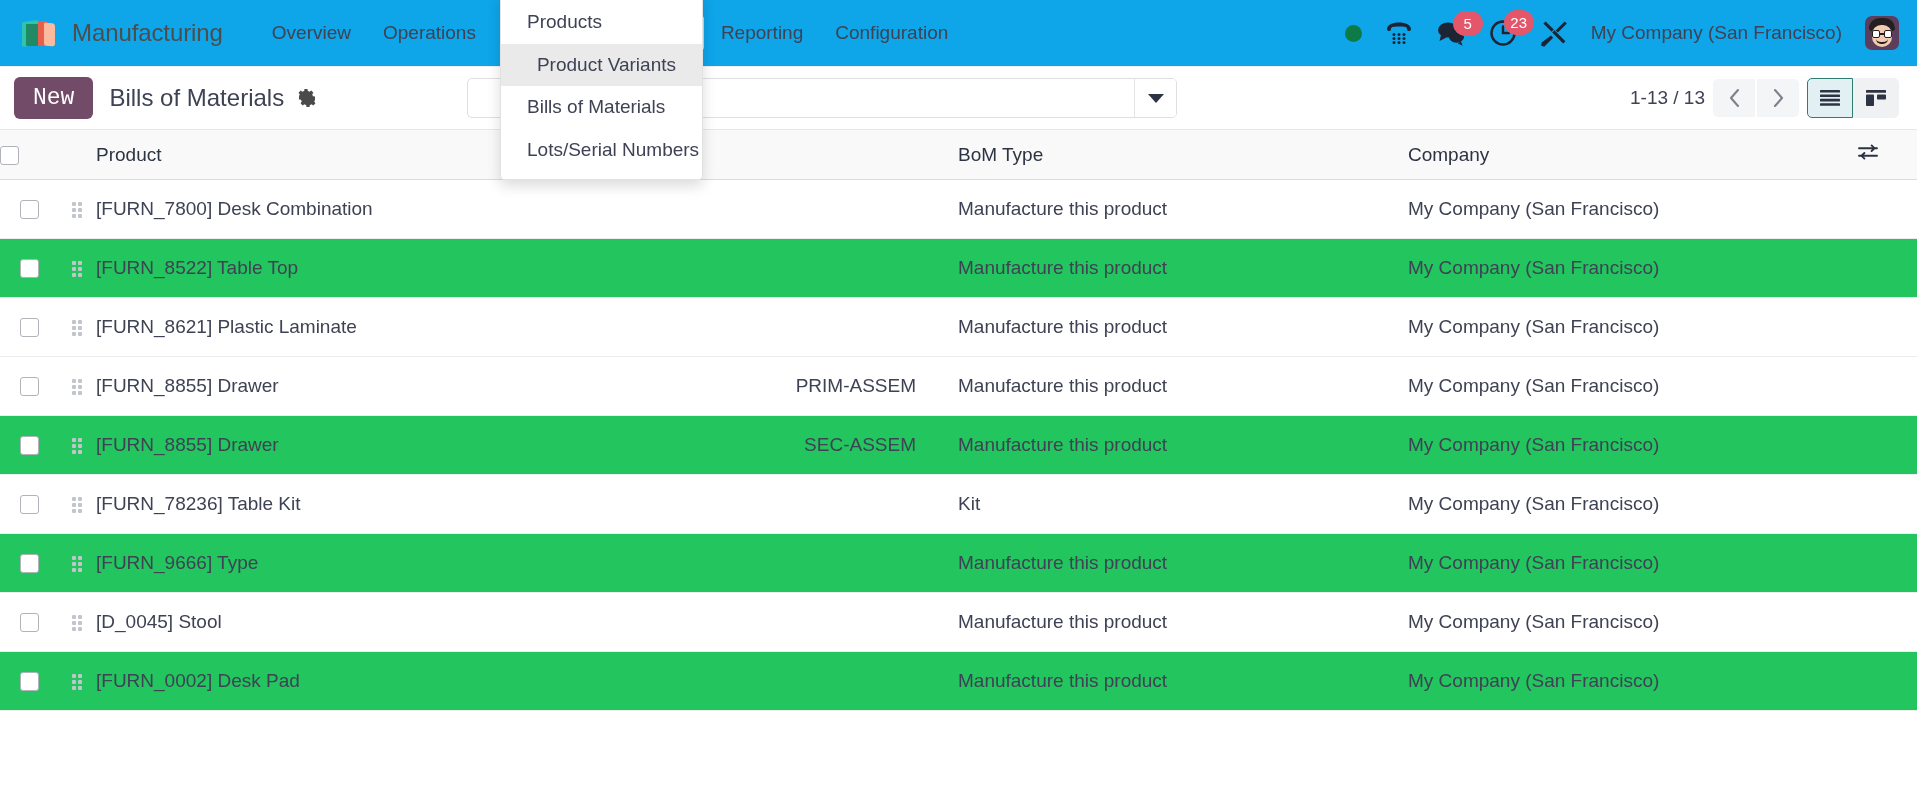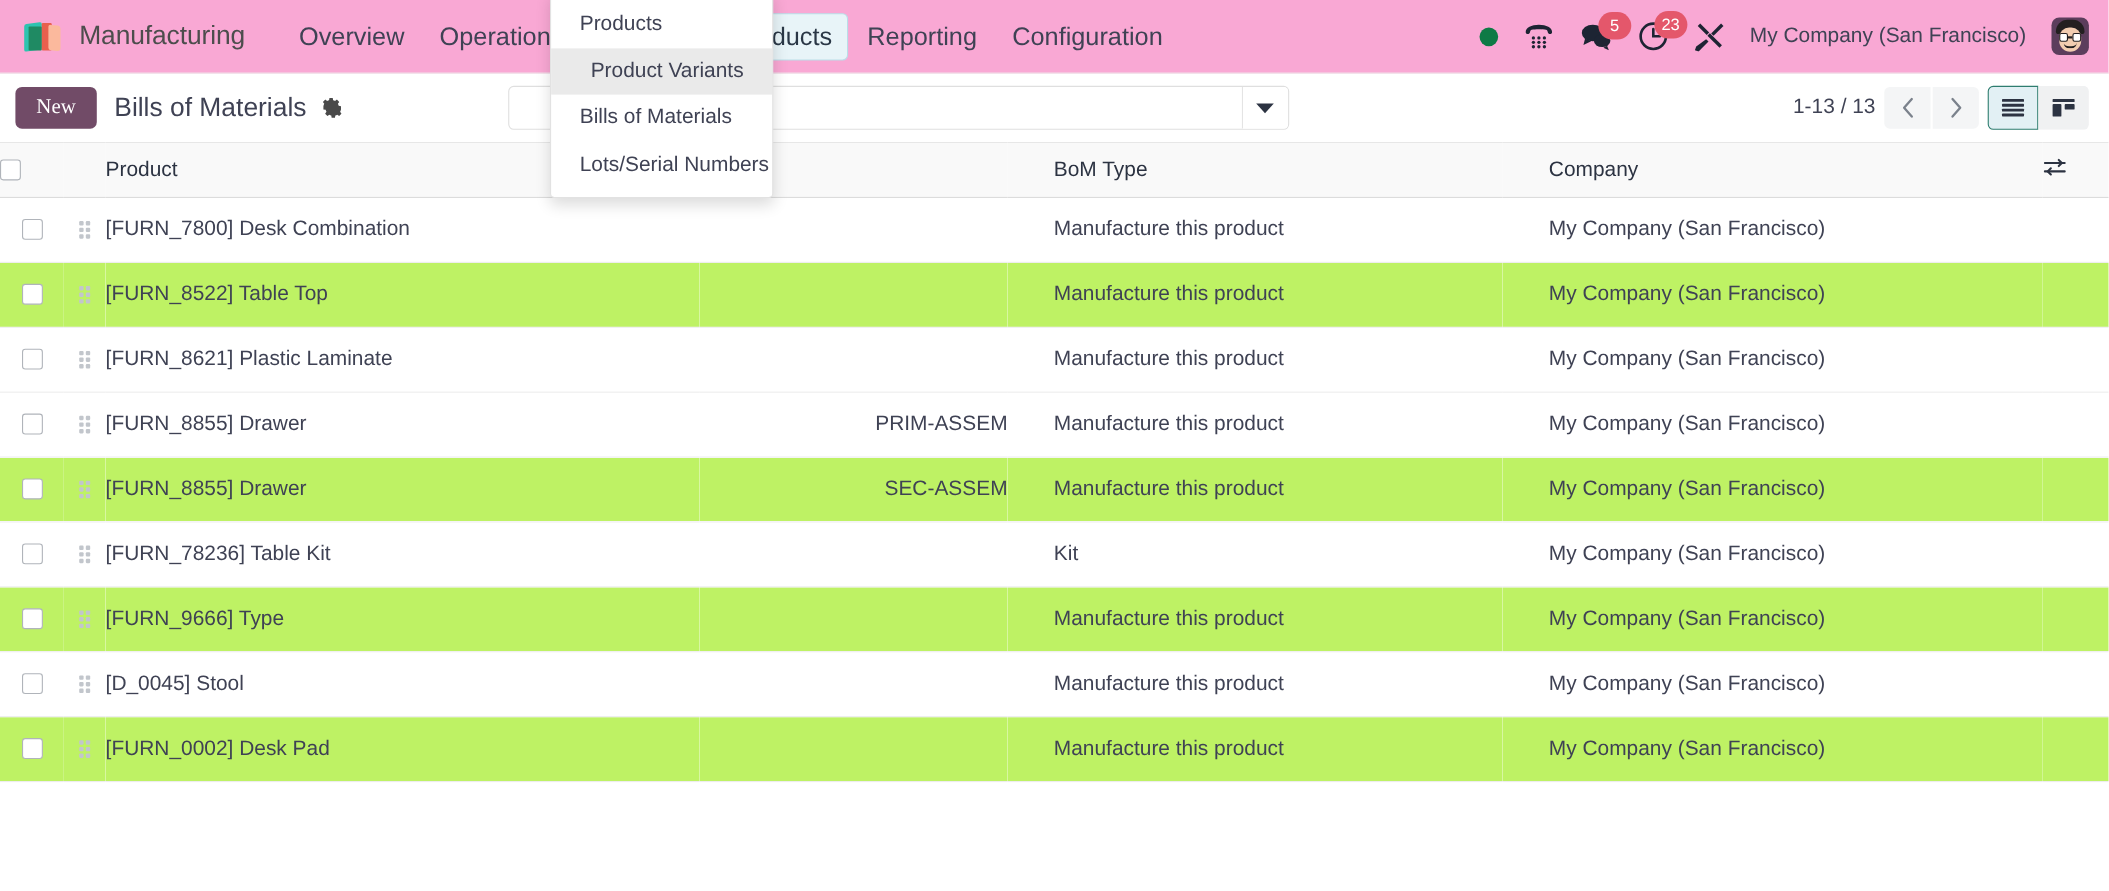--- a/index.html
+++ b/index.html
@@ -8,21 +8,21 @@
     font-family: "Liberation Sans", sans-serif;
     background: #ffffff;
     overflow: hidden;
     color: #374151;
   }
 
   
   .navbar {
     position: relative;
     height: 67px;
-    background: #f9a8d4;
+    background: #0ea5e9;
     display: flex;
     align-items: center;
     padding: 0 18px 0 22px;
     border-bottom: 1px solid #f0f0f0;
     z-index: 60;
   }
   .brand-block { display: flex; align-items: center; gap: 16px; }
   .brand-logo { width: 34px; height: 30px; position: relative; }
   .brand-logo .pg {
     position: absolute; border-radius: 2px 3px 3px 2px;
@@ -52,21 +52,21 @@
   .brand-name {
     font-size: 24px;
     font-weight: 400;
     color: #4d4d4d;
     letter-spacing: -0.1px;
     white-space: nowrap;
   }
 
   .nav-items { display: flex; align-items: center; margin-left: 34px; gap: 2px; }
   .nav-item {
-    font-size: 23px;
+    font-size: 19px;
     color: #3f4254;
     padding: 7px 14px;
     border-radius: 5px;
     cursor: pointer;
     white-space: nowrap;
     border: 1px solid transparent;
   }
   .nav-item.active {
     background: #e8f4f8;
     border: 1px solid #b9dee8;
@@ -159,26 +159,26 @@
     height: 62px;
     display: flex;
     align-items: center;
     padding: 0 18px 0 14px;
     background: #fff;
     z-index: 40;
   }
   .btn-new {
     background: #714b67;
     color: #fff;
-    font-size: 19px;
+    font-size: 23px;
     padding: 8px 19px;
     border: none;
     border-radius: 6px;
     cursor: pointer;
-    font-family: Liberation Serif, serif;
+    font-family: Liberation Mono, monospace;
     margin-right: 16px;
   }
   .breadcrumb {
     display: flex; align-items: center; gap: 13px;
   }
   .breadcrumb-title {
     font-size: 24px;
     color: #3f4254;
     font-weight: 400;
     white-space: nowrap;
@@ -280,21 +280,21 @@
     height: 59px;
     font-size: 19px;
     color: #3f4254;
     border-bottom: 1px solid #ededed;
     padding: 0;
     vertical-align: middle;
     white-space: nowrap;
     overflow: hidden;
     text-overflow: ellipsis;
   }
-  tr.alt td { background: #bef264; }
+  tr.alt td { background: #22c55e; }
   .col-check  { width: 58px;  text-align: center; }
   .col-handle { width: 38px;  text-align: center; }
   .col-prod   { width: 540px; }
   .col-ref    { width: 280px; text-align: right; }
   .col-bom    { width: 450px; padding-left: 42px !important; }
   .col-comp   { width: auto;  padding-left: 42px !important; }
   .col-opt    { width: 60px;  text-align: center; }
 
   .cb {
     width: 19px; height: 19px;

